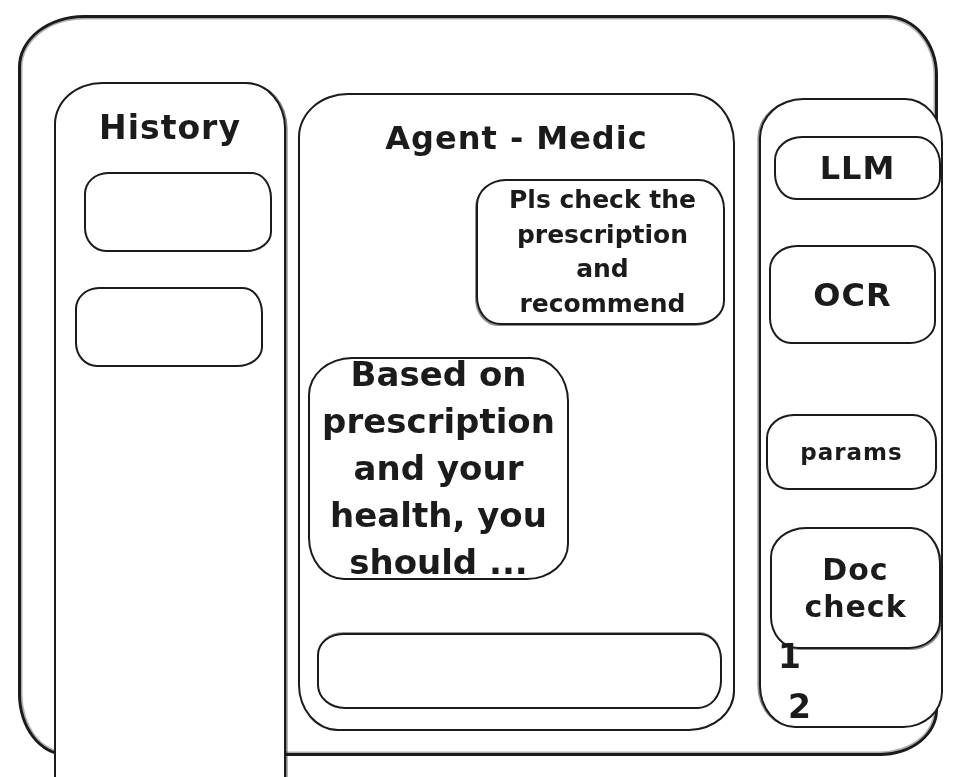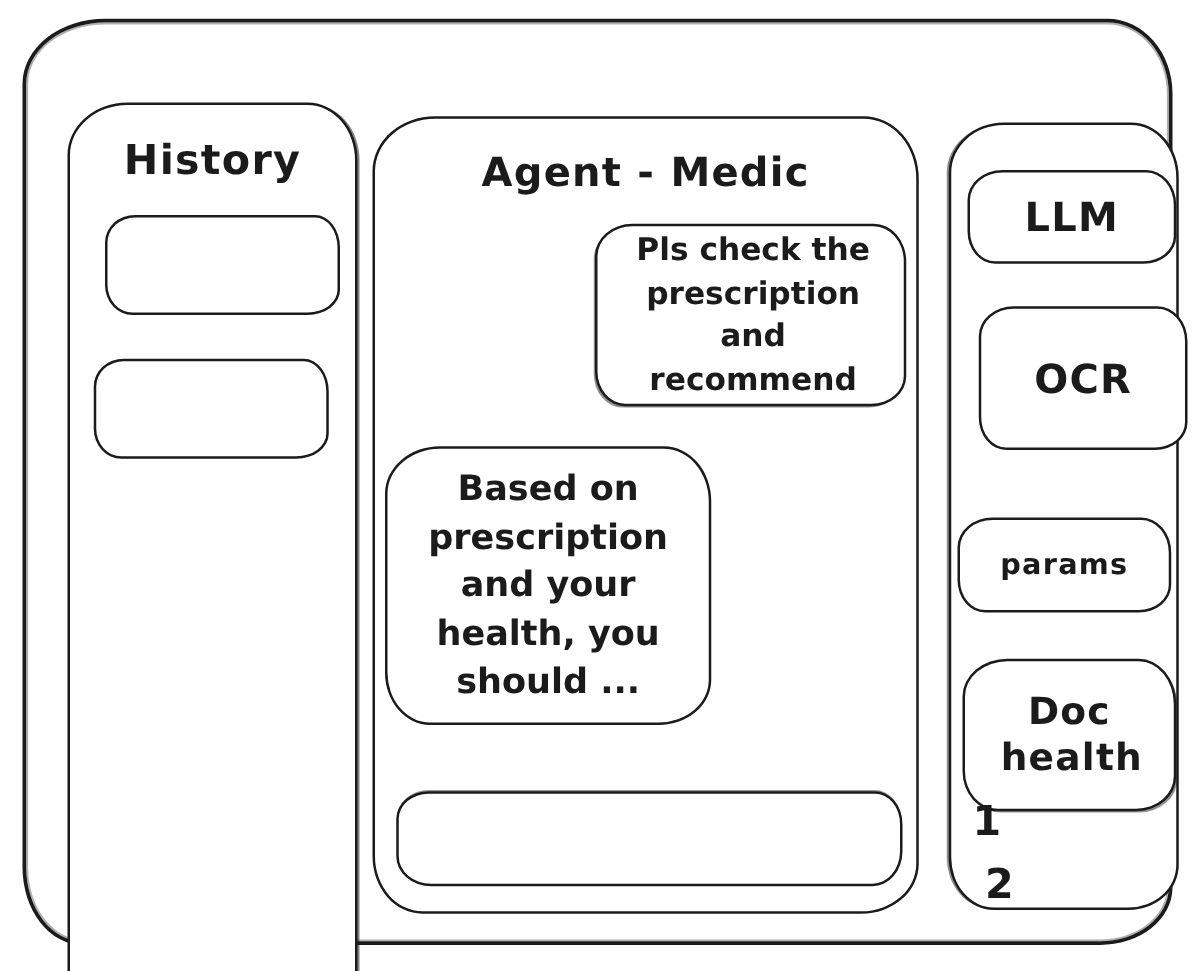--- a/index.html
+++ b/index.html
@@ -81,21 +81,21 @@
     left:176px; top:84px;
     width:249px; height:146px;
     border-radius:30px 26px 28px 24px / 26px 30px 24px 28px;
     box-shadow:-2px 2px 0 -1px rgba(27,27,27,.5);
     padding-left:20px;
   }
   .bubble.assistant{
     left:8px; top:262px;
     width:261px; height:223px;
     border-radius:44px 38px 42px 36px / 38px 44px 36px 42px;
-    font-size:28px;
+    font-size:34px;
   }
   .message-input{
     position:absolute;
     left:17px; top:538px;
     width:405px; height:76px;
     border:2.6px solid var(--ink);
     background:var(--paper);
     border-radius:26px 22px 24px 28px / 22px 26px 28px 24px;
     font-family:"DejaVu Sans", sans-serif;
     font-size:24px;
@@ -118,22 +118,22 @@
     align-items:center;
     justify-content:center;
     text-align:center;
     font-size:32px;
     font-weight:bold;
     letter-spacing:1px;
     border-radius:28px 24px 26px 22px / 24px 28px 22px 26px;
     cursor:pointer;
     line-height:1.25;
   }
-  .tool-button.llm{    left:13px; top:36px;  width:167px; height:75px; }
-  .tool-button.ocr{    left:22px; top:145px; width:167px; height:115px; }
+  .tool-button.llm{    left:13px; top:36px;  width:167px; height:64px; }
+  .tool-button.ocr{    left:8px; top:145px; width:167px; height:99px; }
   .tool-button.params{ left:5px;  top:314px; width:171px; height:76px; font-size:23px; }
   .tool-button.doc{    left:9px;  top:427px; width:171px; height:122px; font-size:30px;
                        border-radius:36px 30px 32px 28px / 30px 36px 28px 32px;
                        box-shadow:2px 2px 0 -1px rgba(27,27,27,.5); }
   .doc-text{ width:110px; }
   .doc-source-item{
     position:absolute;
     font-size:33px;
     font-weight:bold;
     cursor:pointer;
@@ -165,21 +165,21 @@
     </div>
 
     <div class="tools-panel sk">
       <div class="tool-button llm sk">LLM</div>
 
       <div class="tool-button ocr sk">OCR</div>
 
       <div class="tool-button params sk">params</div>
 
       <div class="tool-button doc sk">
-        <span class="doc-text">Doc health</span>
+        <span class="doc-text">Doc check</span>
       </div>
 
       <div class="doc-source-item one">1</div>
       <div class="doc-source-item two">2</div>
     </div>
 
   </div>
 </div>
 
 </body></html>

